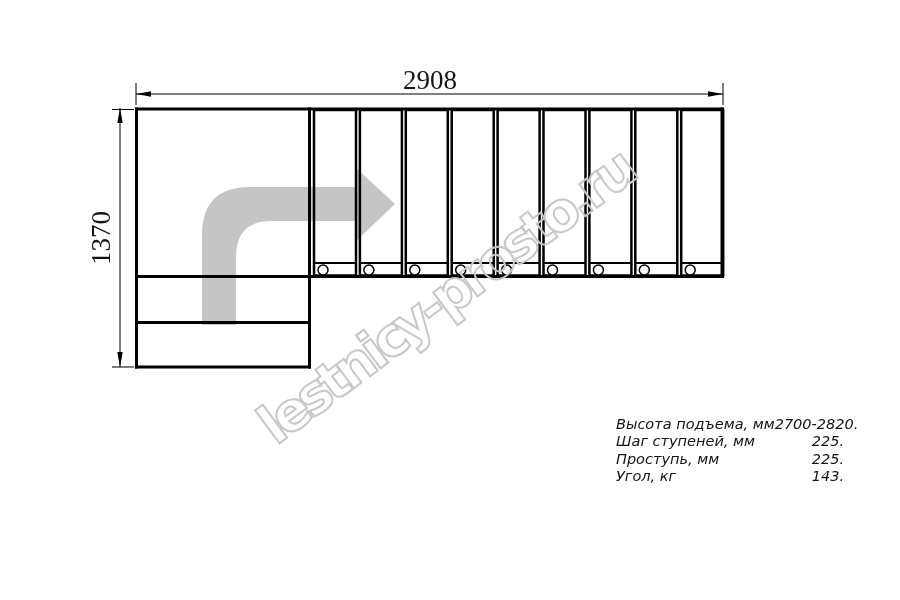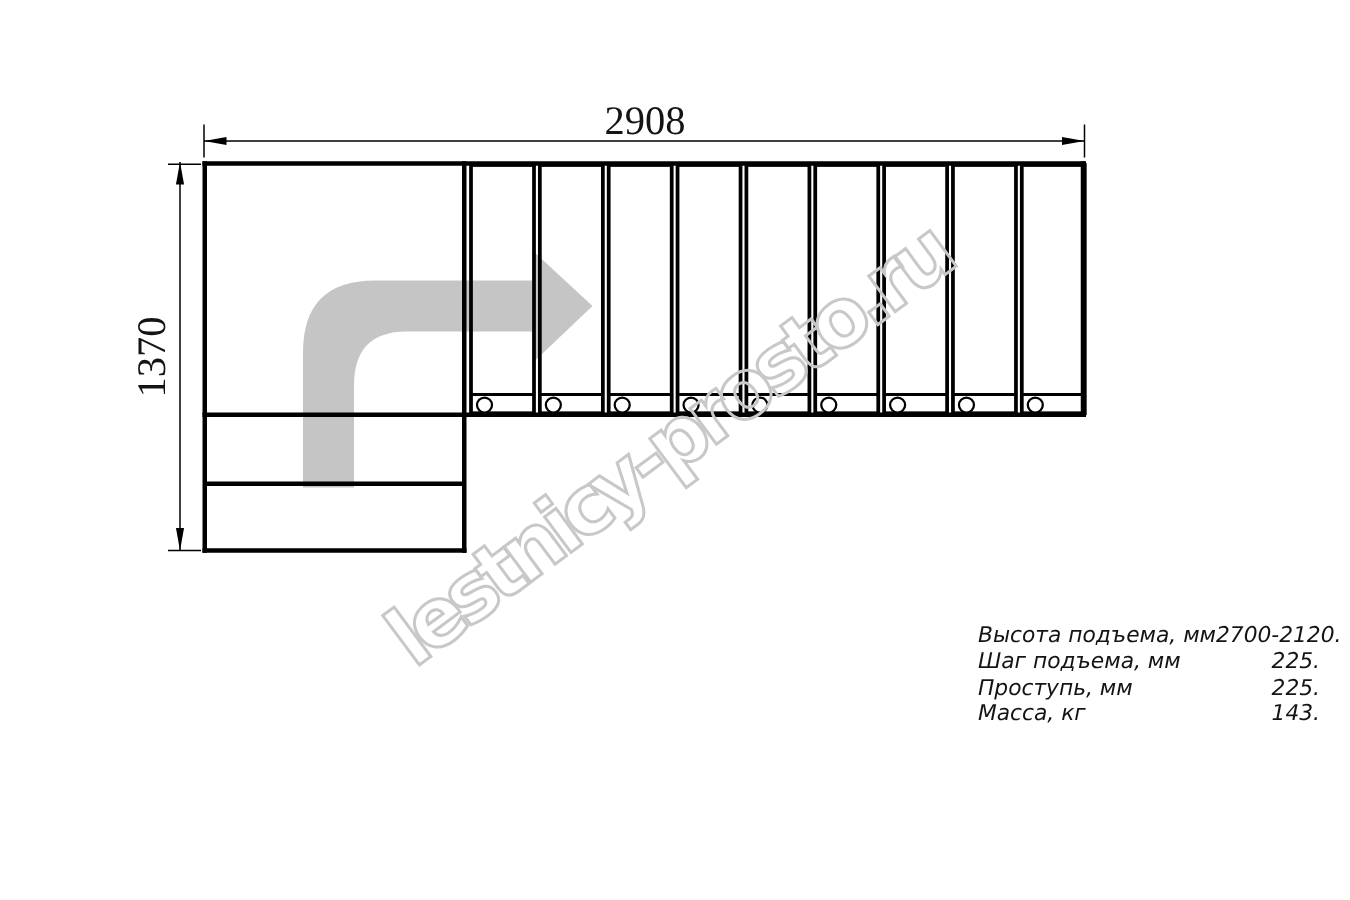--- a/index.html
+++ b/index.html
@@ -11,21 +11,21 @@
   svg{position:absolute;left:0;top:0;}
   .dim-text{
     font-family:"Liberation Serif","DejaVu Serif",serif;
     font-size:27px;fill:#141414;
   }
   .wm-text{
     font-family:"DejaVu Sans",sans-serif;
     font-weight:bold;
   }
   #spec-table{
-    position:absolute;left:652px;top:416px;width:228px;
+    position:absolute;left:616px;top:416px;width:228px;
   }
   .spec-row{
     display:flex;justify-content:space-between;align-items:baseline;
     height:17.4px;line-height:17.4px;
   }
   .spec-label,.spec-value{
     font-family:"DejaVu Sans",sans-serif;font-style:italic;
     font-size:14.5px;color:#141414;white-space:nowrap;
   }
 </style>
@@ -95,29 +95,29 @@
       <polygon points="120,367 117.3,352 122.7,352" fill="#000"></polygon>
       <text class="dim-text" text-anchor="middle" transform="translate(110,238) rotate(-90)">1370</text>
     </g>
 
     <text id="watermark-text" class="wm-text" transform="translate(276,446) rotate(-36.6)" font-size="54" textLength="455" lengthAdjust="spacing" fill="none" stroke="#c8c8c8" stroke-width="2">lestnicy-prosto.ru</text>
   </svg>
 
   <div id="spec-table">
       <div class="spec-row">
         <span class="spec-label">Высота подъема, мм</span>
-        <span class="spec-value">2700-2120.</span>
+        <span class="spec-value">2700-2820.</span>
       </div>
       <div class="spec-row">
-        <span class="spec-label">Шаг подъема, мм</span>
+        <span class="spec-label">Шаг ступеней, мм</span>
         <span class="spec-value">225.</span>
       </div>
       <div class="spec-row">
         <span class="spec-label">Проступь, мм</span>
         <span class="spec-value">225.</span>
       </div>
       <div class="spec-row">
-        <span class="spec-label">Масса, кг</span>
+        <span class="spec-label">Угол, кг</span>
         <span class="spec-value">143.</span>
       </div>
     </div>
 
 </div>
 
 </body></html>

